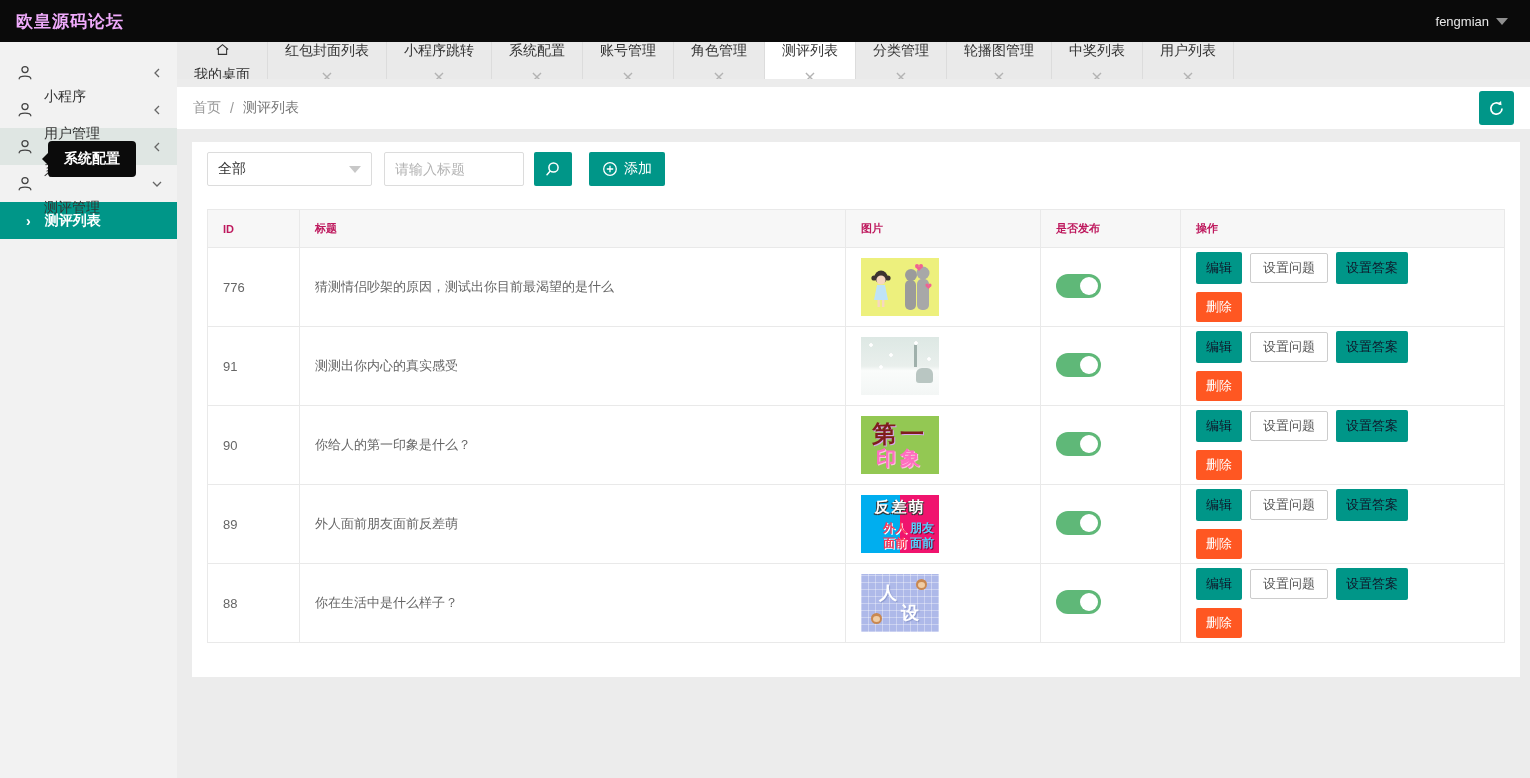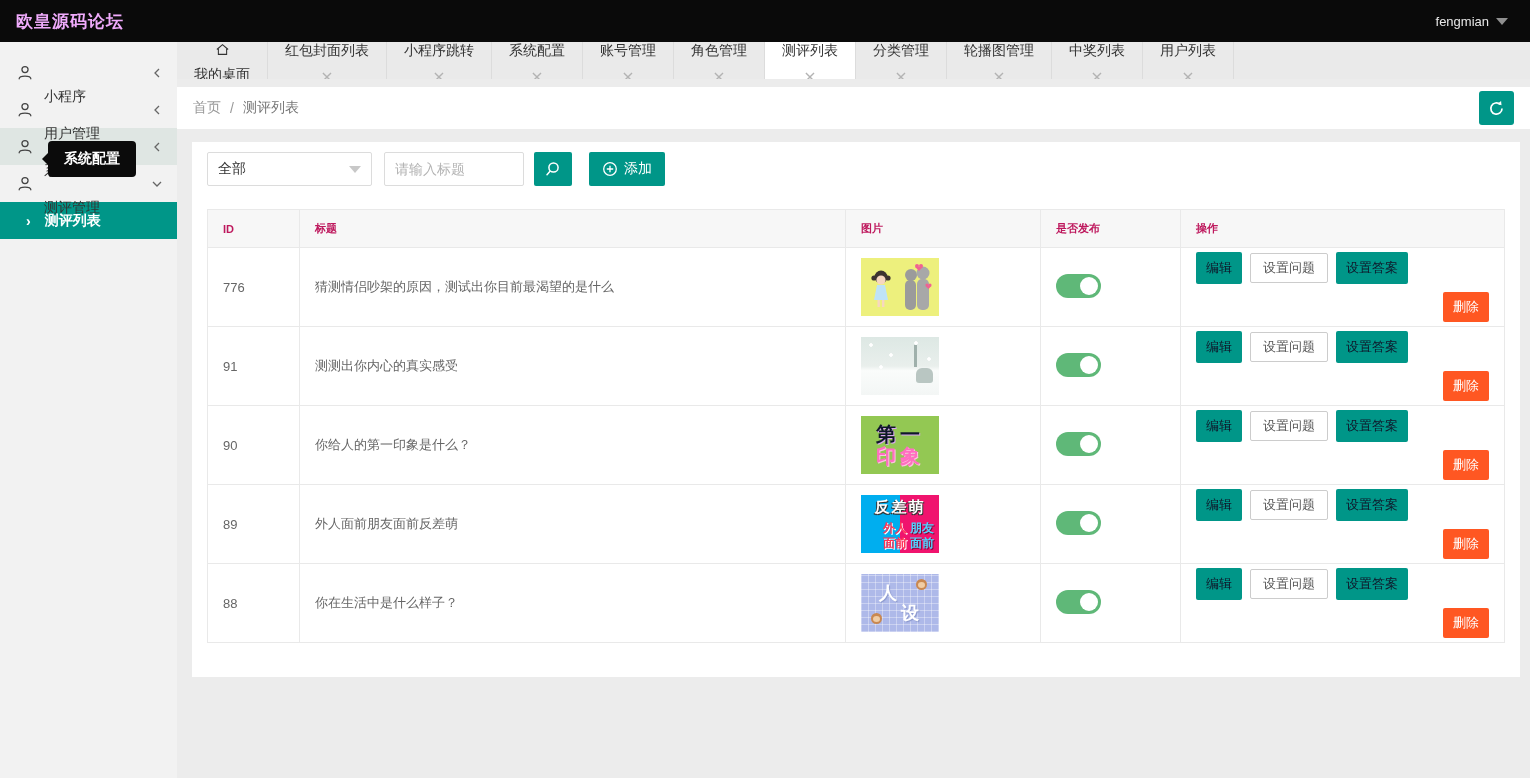--- a/index.html
+++ b/index.html
@@ -57,39 +57,39 @@
   th,td { border:1px solid #e9e9e9; text-align:left; padding:0 15px; overflow:hidden; }
   thead th { background:#f7f7f7; height:38px; font-weight:bold; color:#be185d; font-size:11px; }
   tbody td { height:79px; background:#fff; }
 
   
   .toggle { width:45px; height:24px; border-radius:12px; background:#5FB878; position:relative; cursor:pointer; display:inline-block; }
   .toggle .knob { position:absolute; right:3px; top:3px; width:18px; height:18px; background:#fff; border-radius:50%; }
 
   
   .ops-line { display:flex; align-items:center; }
-  .ops-line + .ops-line { margin-top:8px;justify-content:flex-end; }
+  .ops-line + .ops-line { margin-top:8px; }
   .btn { display:inline-flex; align-items:center; justify-content:center; height:30px; border-radius:2px; font-size:13px; cursor:pointer; border:none; font-family:inherit; white-space:nowrap; }
   .btn-teal { background:#009688; color:#0f172a; padding:16px 10px; }
   .btn-plain { background:#fff; border:1px solid #ccc; color:#555; padding:0 12px; margin:0 8px; }
   .btn-danger { background:#FF5722; color:#fff; padding:0 10px; }
 
   
   .thumb { width:78px; height:58px; position:relative; overflow:hidden; display:block; }
   .t-snow { background:linear-gradient(180deg,#dde8e4 0%,#e9efec 50%,#fafcfb 58%,#f3f6f5 100%);
     background-image:radial-gradient(circle at 10px 8px, #fff 1.5px, transparent 2px),
       radial-gradient(circle at 30px 18px, #fff 1.5px, transparent 2px),
       radial-gradient(circle at 55px 6px, #fff 1.5px, transparent 2px),
       radial-gradient(circle at 68px 22px, #fff 1.5px, transparent 2px),
       radial-gradient(circle at 20px 30px, #fff 1.5px, transparent 2px),
       linear-gradient(180deg,#dde8e4 0%,#e9efec 50%,#fafcfb 58%,#f3f6f5 100%); }
   .t-snow .pole { position:absolute; right:22px; top:8px; width:3px; height:22px; background:#9fb0ab; }
   .t-snow .figure { position:absolute; right:6px; bottom:12px; width:17px; height:15px; background:#b9c6c2; border-radius:6px 6px 3px 3px; }
   .t-green { background:#93c853; display:flex; flex-direction:column; align-items:center; justify-content:center; line-height:1.1; }
-  .t-green .l1 { color:#0f172a; font-size:20px; font-weight:bold; letter-spacing:4px; text-shadow:1px 1px 0 #d8a7ee; }
+  .t-green .l1 { color:#7f1d1d; font-size:24px; font-weight:bold; letter-spacing:4px; text-shadow:1px 1px 0 #d8a7ee; }
   .t-green .l2 { color:#ff6ec0; font-size:20px; font-weight:bold; letter-spacing:4px; text-shadow:1px 1px 0 #ffc2e2; }
   .t-contrast { background:#00aeef; }
   .t-contrast .half-r { position:absolute; right:0; top:0; width:50%; height:100%; background:#f0146e; }
   .t-contrast .ct-top { position:absolute; top:3px; left:0; width:100%; text-align:center; color:#fff; font-size:15px; font-weight:bold; letter-spacing:2px; text-shadow:1px 1px 0 #333,-1px 1px 0 #333; }
   .t-contrast .ct-bl { position:absolute; left:22px; bottom:3px; color:#ff3355; font-size:12px; font-weight:bold; line-height:1.2; text-shadow:1px 1px 0 #fff; }
   .t-contrast .ct-br { position:absolute; right:5px; bottom:3px; color:#4fd4ff; font-size:12px; font-weight:bold; line-height:1.2; text-shadow:1px 1px 0 #7a0a3a; }
   .t-persona { background:#aeb9e9;
     background-image:repeating-linear-gradient(0deg, rgba(255,255,255,.35) 0 1px, transparent 1px 7px),
       repeating-linear-gradient(90deg, rgba(255,255,255,.35) 0 1px, transparent 1px 7px); }
   .t-persona .pt1 { position:absolute; left:18px; top:7px; color:#fff; font-size:18px; font-weight:bold; text-shadow:1px 1px 1px #8a97cc; }

